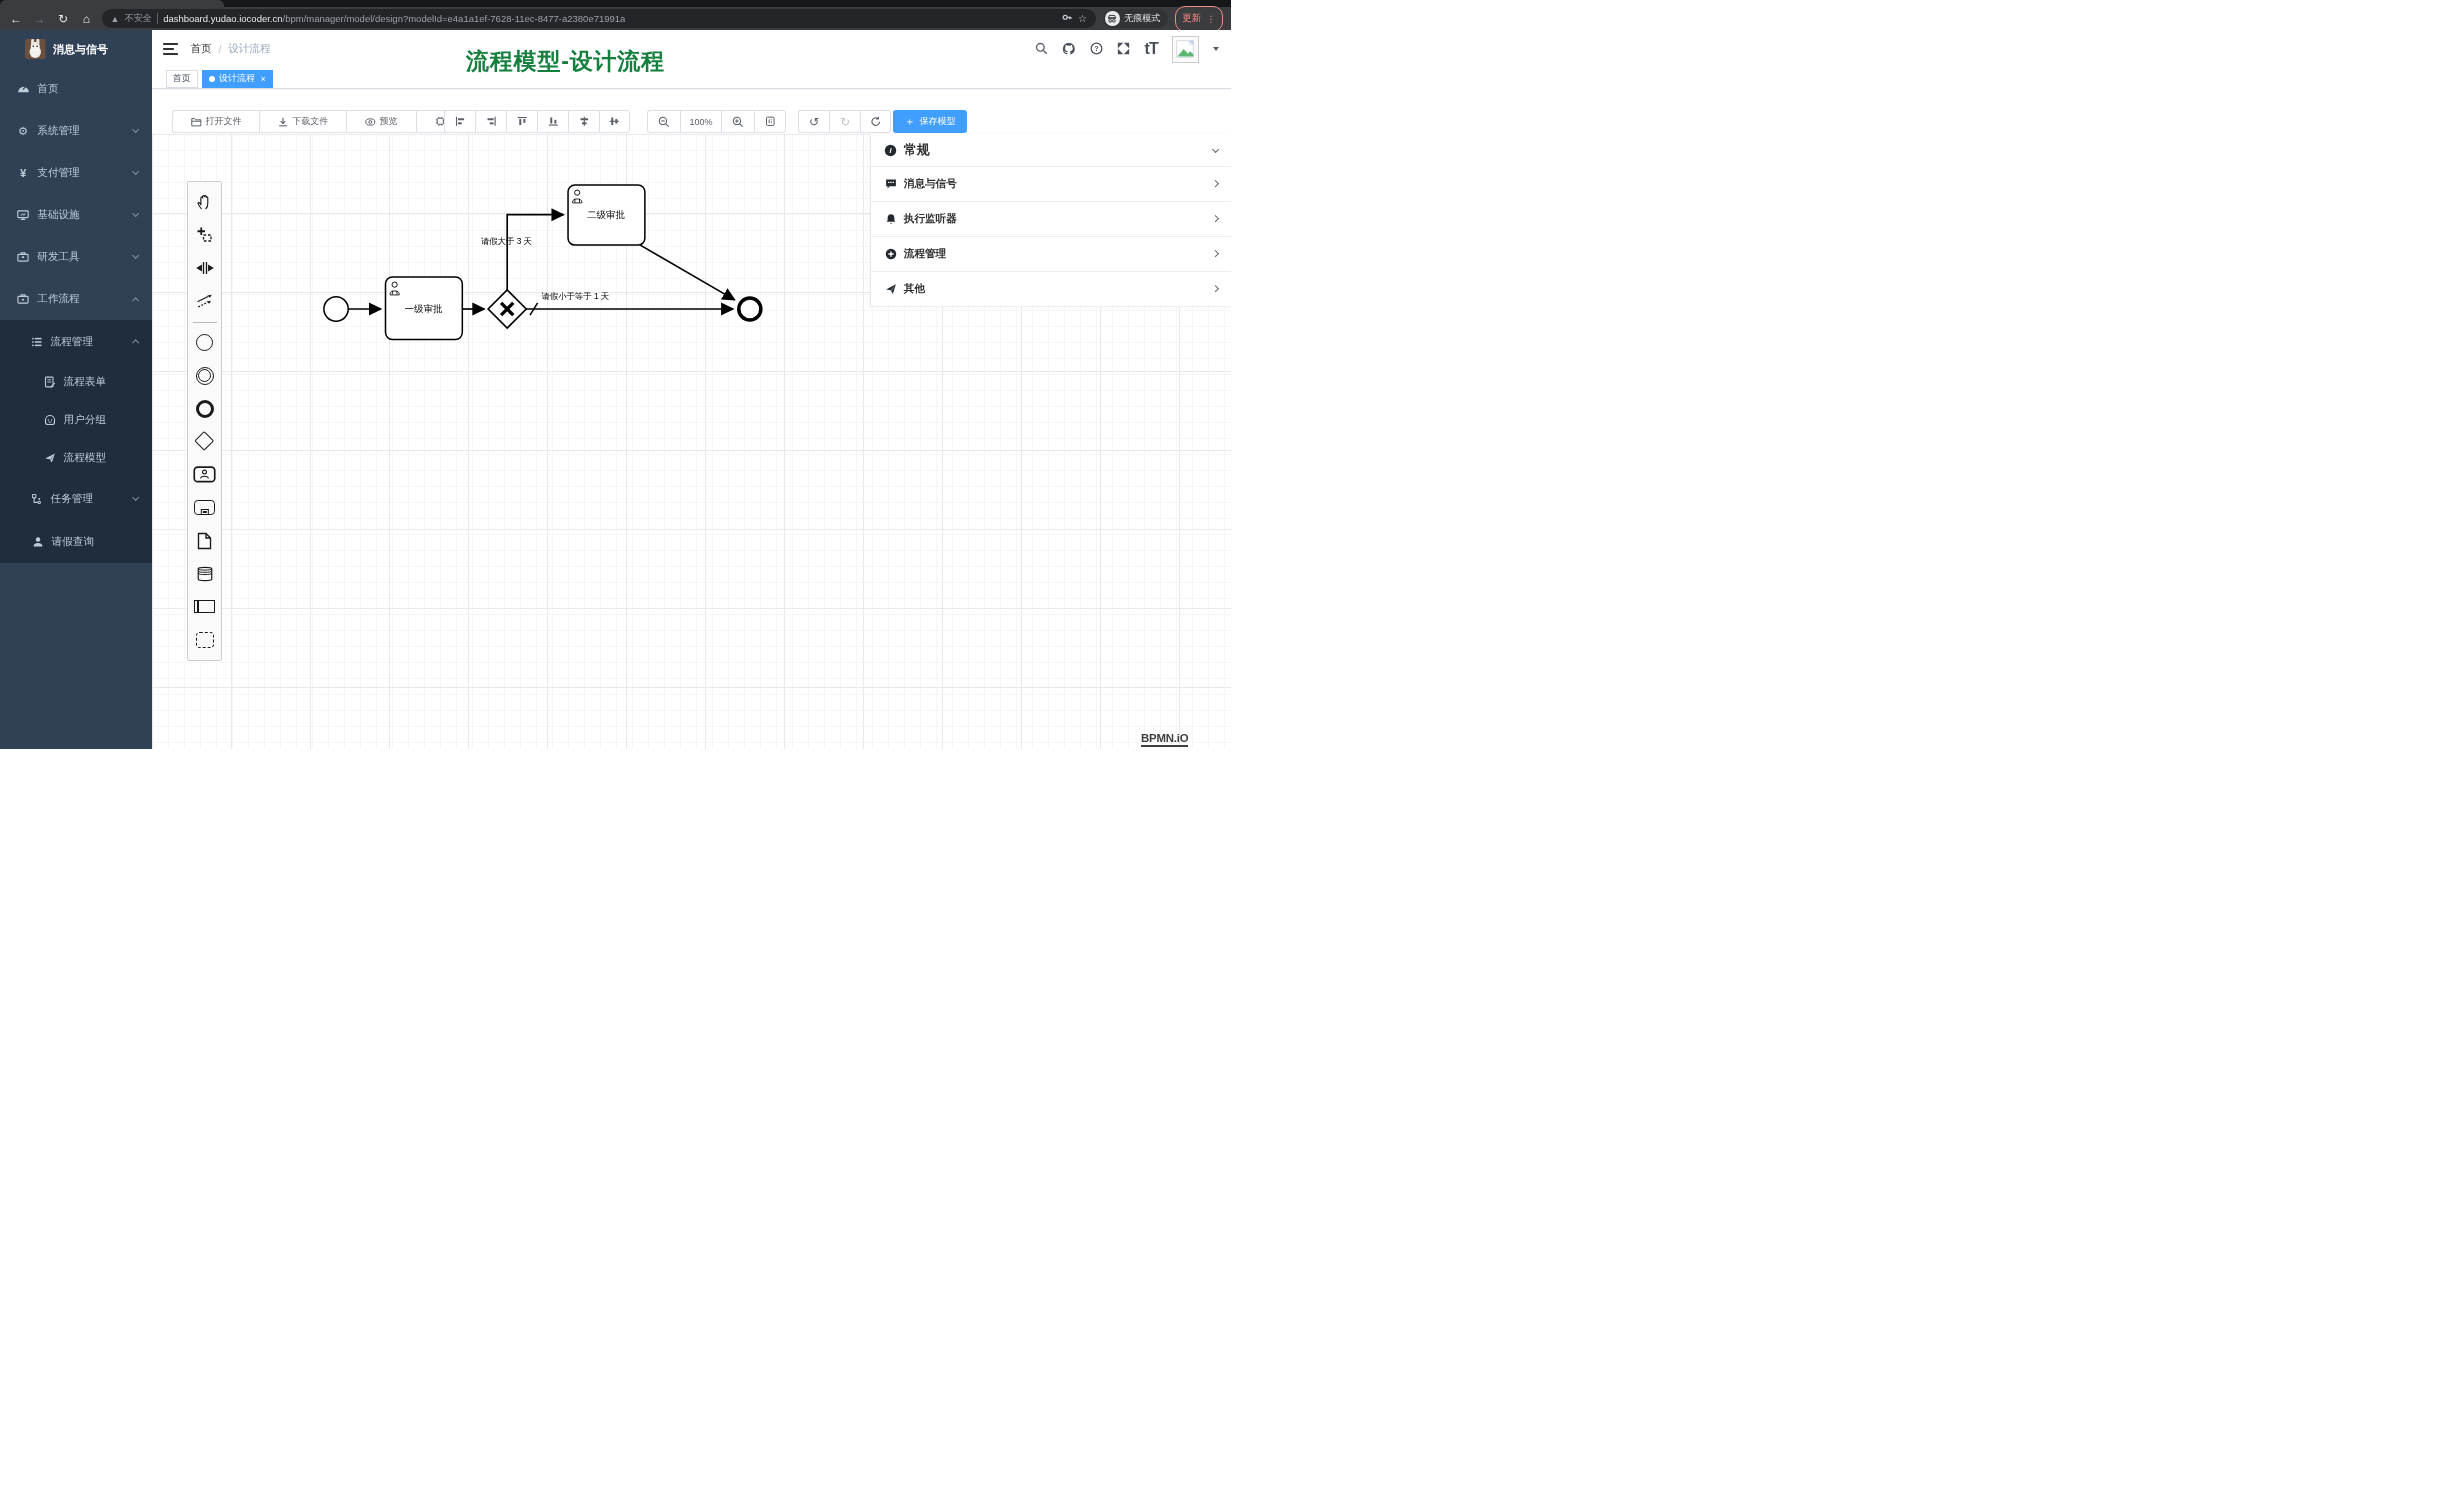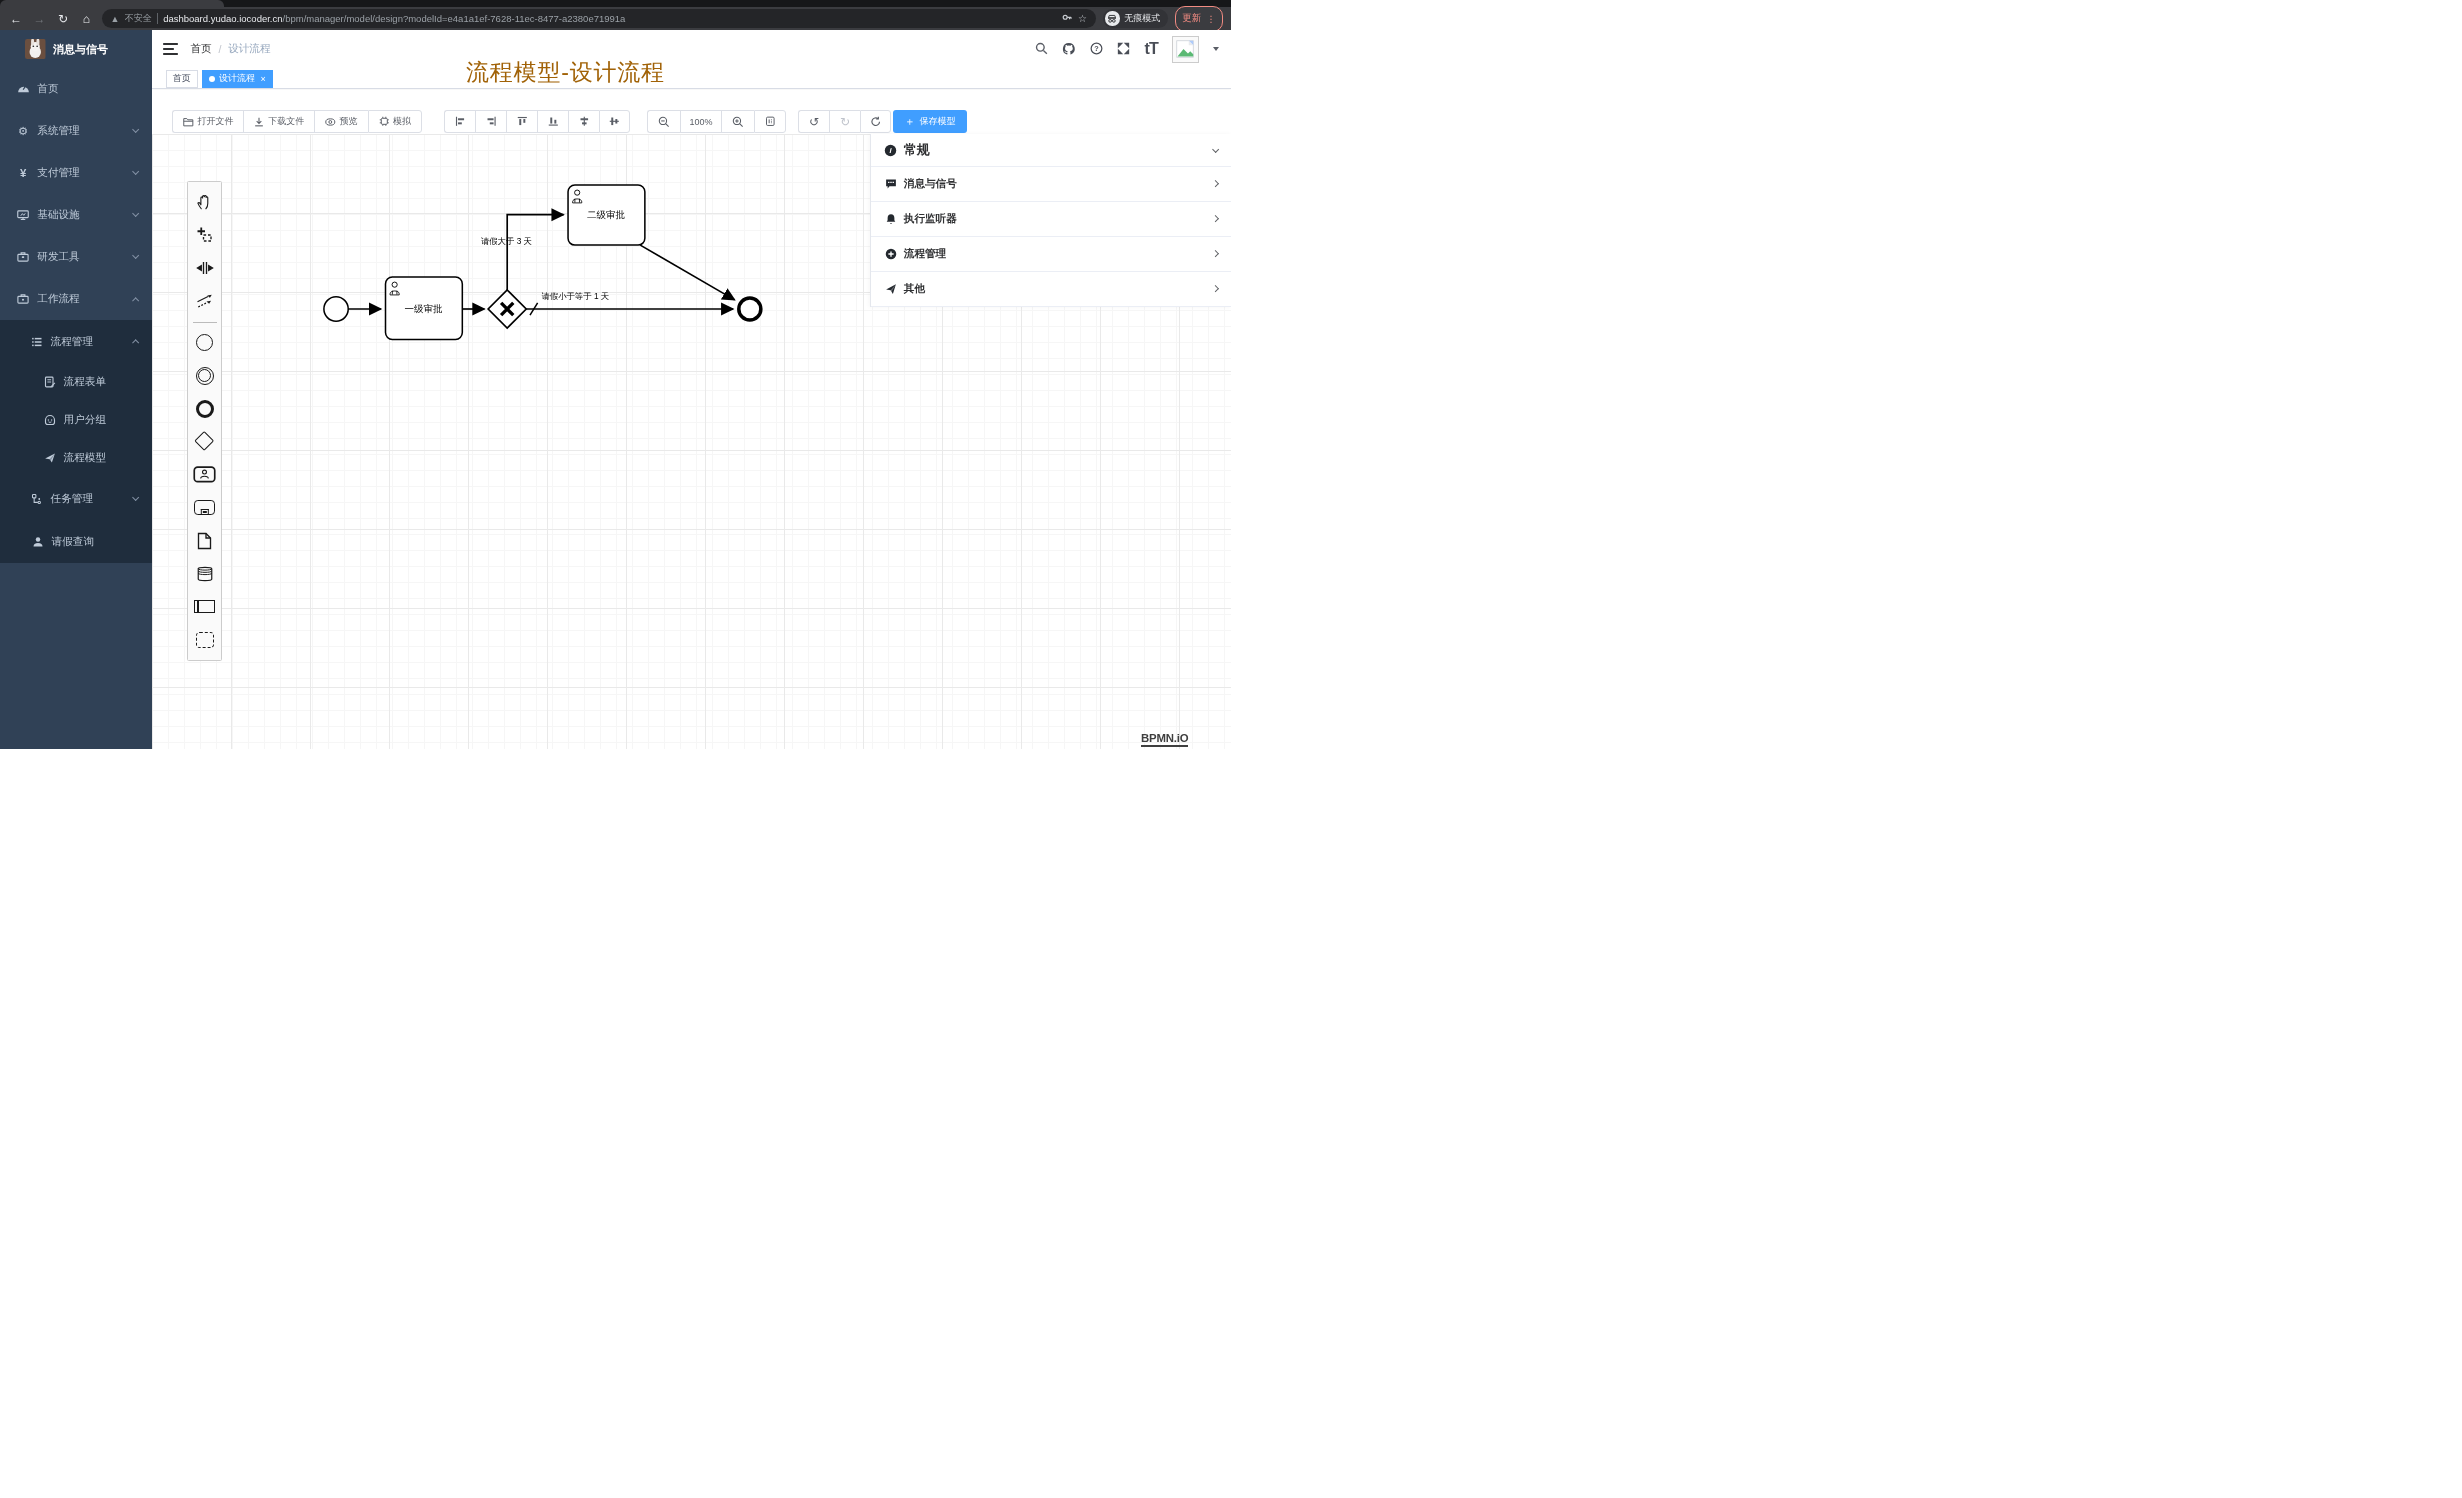--- a/index.html
+++ b/index.html
@@ -51,32 +51,32 @@
   .burger i { display:block; height:1.9px; background:#303133; border-radius:0.8px; }
   .burger i:nth-child(1){ width:15px; } .burger i:nth-child(2){ width:10.6px; } .burger i:nth-child(3){ width:15px; }
   .crumbs { display:flex; align-items:center; gap:6.8px; font-size:10.6px; }
   .crumbs .c1 { color:#303133; } .crumbs .sl { color:#c0c4cc; } .crumbs .c2 { color:#97a8be; }
   .nav-right { margin-left:auto; display:flex; align-items:center; gap:13px; color:#5a5e66; }
   .nicon { width:14.4px; height:14.4px; display:flex; align-items:center; justify-content:center; font-size:11.4px; cursor:pointer; }
   .tT { font-size:16px; font-weight:bold; color:#4a4e57; letter-spacing:-0.8px; }
   .avatar-box { width:27px; height:27px; border:0.8px solid #ccc; background:#fafafa; display:flex; align-items:center; justify-content:center; }
   .caret { width:0; height:0; border-left:3.8px solid transparent; border-right:3.8px solid transparent; border-top:4.6px solid #5a5e66; margin-left:1.5px; }
 
-  .annotation { position:absolute; left:314px; top:27px; font-size:23px; font-weight:normal; color:#a16207; z-index:60; pointer-events:none; white-space:nowrap; letter-spacing:0.8px; }
+  .annotation { position:absolute; left:314px; top:16px; font-size:23px; font-weight:bold; color:#15803d; z-index:60; pointer-events:none; white-space:nowrap; letter-spacing:0.8px; }
 
   
   .tagbar { position:absolute; top:38px; left:0; right:0; height:21px; background:#fff; border-bottom:0.8px solid #d8dce5; box-shadow:0 0.8px 2.3px rgba(0,0,0,.06); padding:1.5px 0 0 13.7px; display:flex; gap:4.6px; align-items:flex-start; }
   .tag { height:18px; display:flex; align-items:center; gap:3.8px; border:0.8px solid #d8dce5; background:#fff; color:#495060; font-size:9px; padding:0 6px; cursor:pointer; white-space:nowrap; }
   .tag.active { background:#409eff; border-color:#409eff; color:#fff; }
   .tag .dot { width:6px; height:6px; border-radius:50%; background:#fff; }
   .tag .x { font-size:9px; margin-left:1.5px; }
 
   
   .content { position:absolute; top:60px; left:0; right:0; bottom:0; background:#fff; }
-  .btn { height:23px; background:#fff; border:0.8px solid #dcdfe6; color:#5a5e66; font-size:9px; display:flex; align-items:center; justify-content:center; gap:3.8px; padding:0 10px; cursor:pointer; white-space:nowrap; }
+  .btn { height:23px; background:#fff; border:0.8px solid #dcdfe6; color:#5a5e66; font-size:9px; display:flex; align-items:center; justify-content:center; gap:3.8px; padding:0 18px; cursor:pointer; white-space:nowrap; }
   .bgroup { position:absolute; top:20px; display:flex; }
   .bgroup .btn { border-right-width:0; }
   .bgroup .btn:first-child { border-radius:3px 0 0 3px; }
   .bgroup .btn:last-child { border-right-width:0.8px; border-radius:0 3px 3px 0; }
   .bgroup .btn.icon-only { width:31px; padding:0; }
   .btn .bi { font-size:10px; display:flex; align-items:center; }
   .save-btn { position:absolute; top:20px; left:741px; height:23px; border-radius:3px; background:#409eff; color:#fff; font-size:9px; display:flex; align-items:center; gap:4.6px; padding:0 11.4px; cursor:pointer; }
   .save-btn .plus { font-size:10.6px; }
   .dim-ic { color:#c0c4cc; }
 

